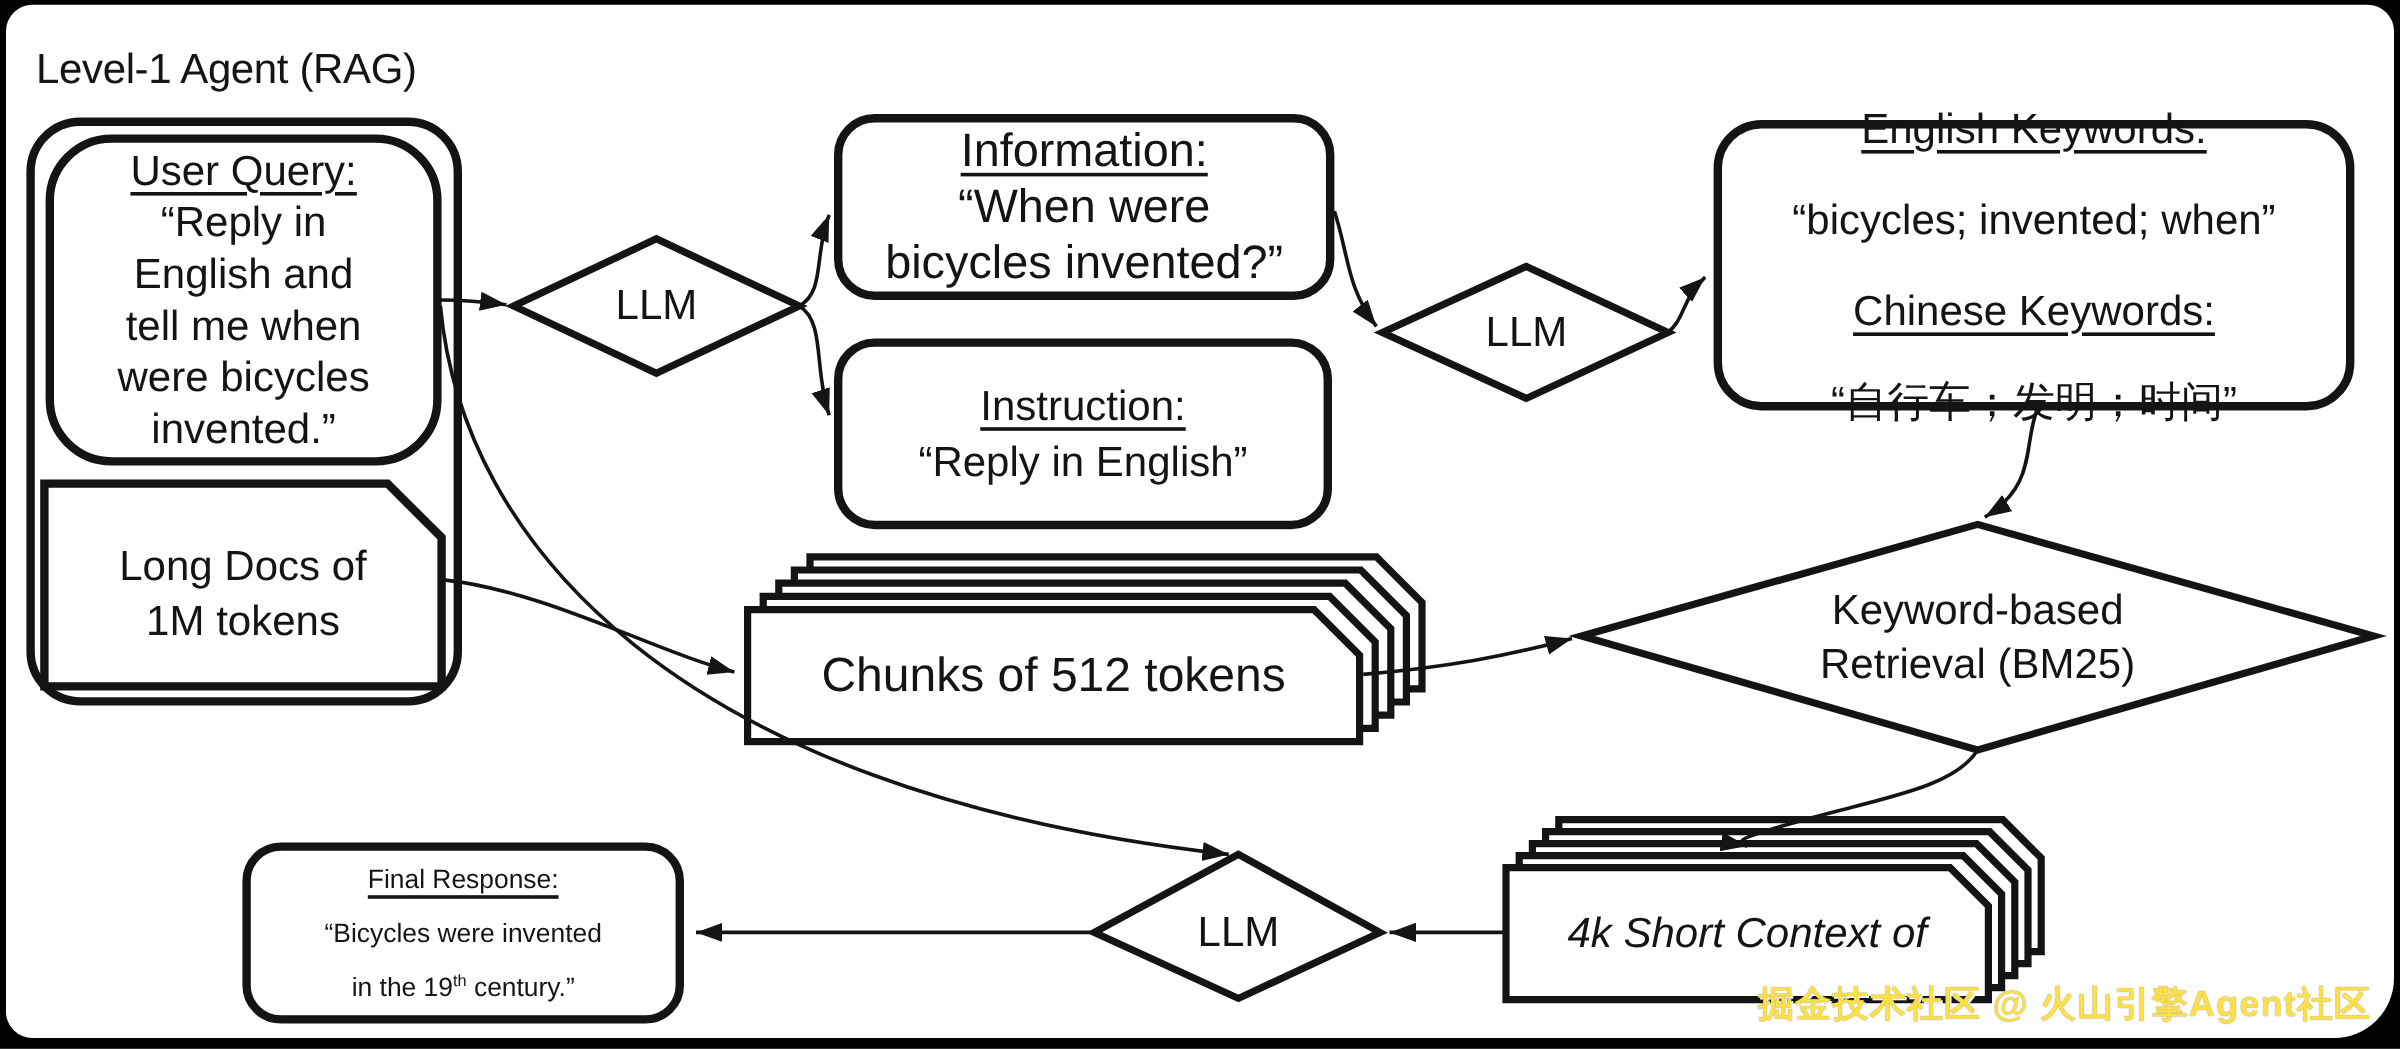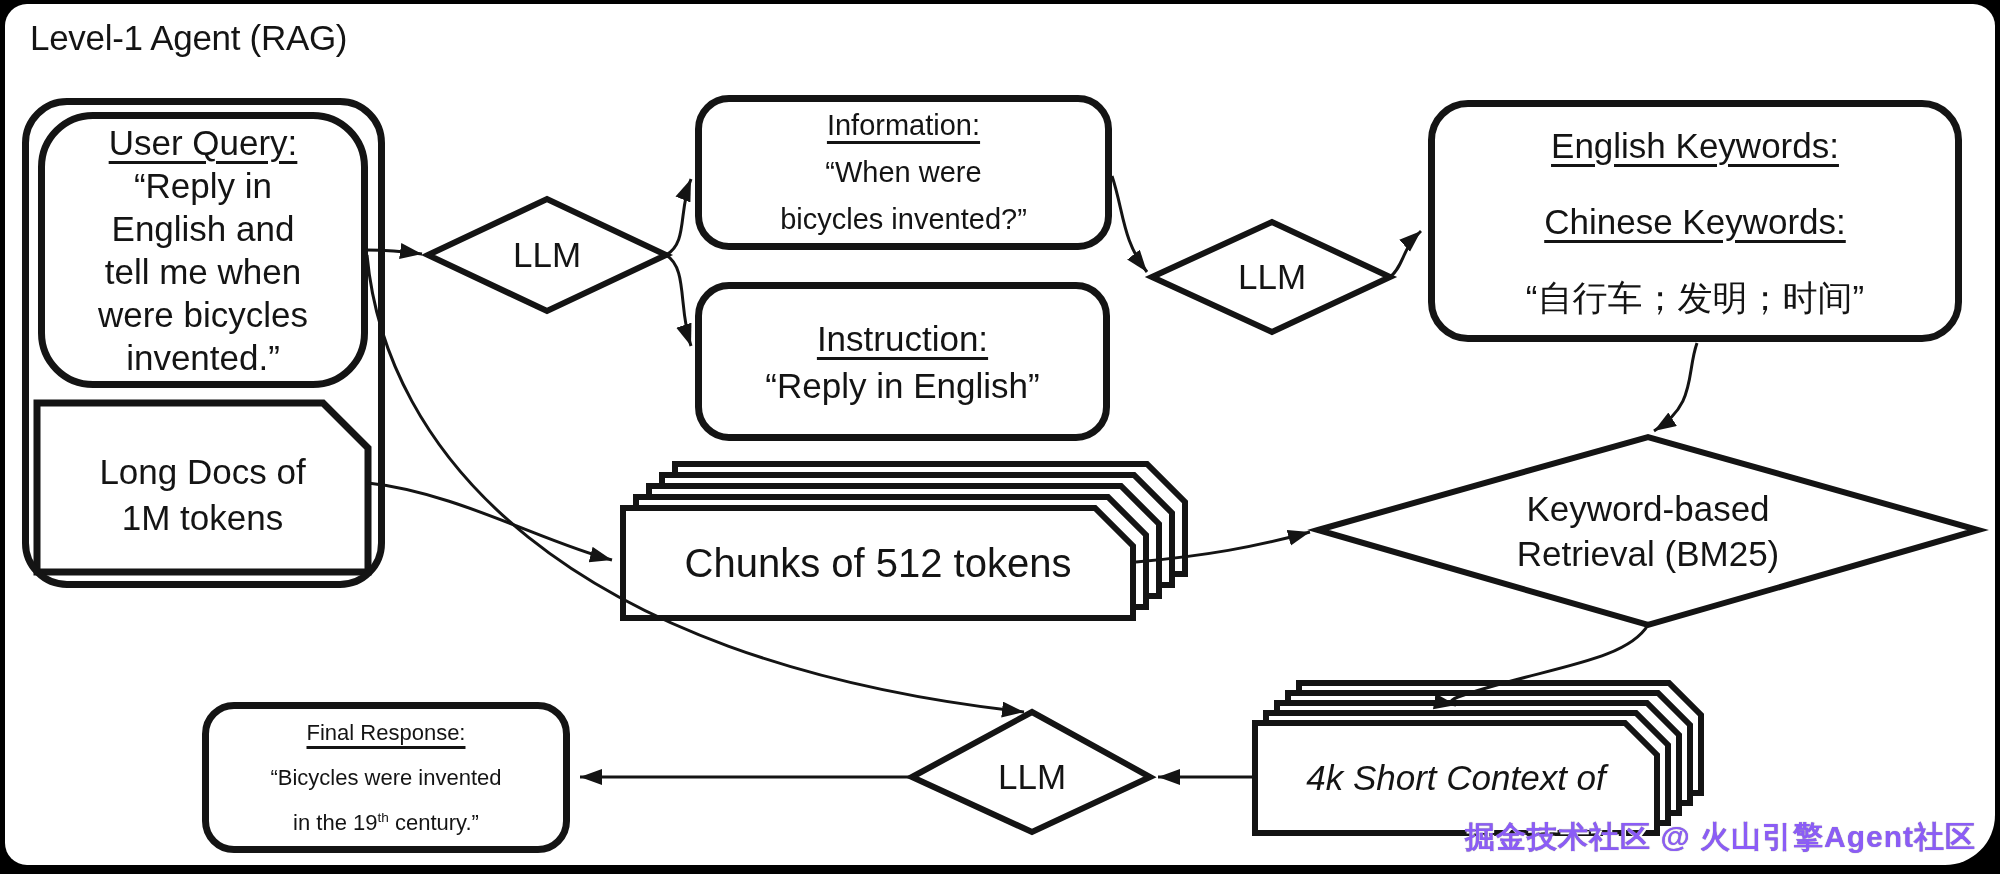--- a/index.html
+++ b/index.html
@@ -15,25 +15,25 @@
   .abs{position:absolute;}
   svg.layer{position:absolute;left:0;top:0;pointer-events:none;}
   .box{
     position:absolute;border:7px solid #141414;border-radius:34px;background:#fff;
     box-sizing:border-box;display:flex;flex-direction:column;align-items:center;justify-content:center;
     text-align:center;
   }
   .u{text-decoration:underline;text-decoration-thickness:3px;text-underline-offset:6px;}
   .ctr{display:flex;align-items:center;justify-content:center;text-align:center;flex-direction:column;}
   .lbl{font-size:35px;}
-  .title{font-size:35px;letter-spacing:-0.3px;}
+  .title{font-size:35px;letter-spacing:-0.3px;margin-top:20px;}
   .sup{font-size:0.62em;vertical-align:super;line-height:0;}
   .nowrap{white-space:nowrap;}
   .watermark{
-    font-size:30px;font-weight:bold;color:#8b5cf6;letter-spacing:1px;
+    font-size:30px;font-weight:bold;color:#fde047;letter-spacing:1px;
     text-shadow:0 0 1px #858585, 1.5px 1.5px 0 #ffffff;
   }
 </style>
 </head>
 <body>
 
 <div class="panel"></div>
 
 <svg class="layer" width="2000" height="874" viewBox="0 0 2000 874">
   <defs>
@@ -96,33 +96,34 @@
 
 <div class="abs ctr" style="left:44px;top:425px;width:317px;height:140px;font-size:35px;line-height:46px;">
   <div>Long Docs of</div>
   <div>1M tokens</div>
 </div>
 
 <div class="abs ctr lbl" style="left:477px;top:233px;width:140px;height:44px;">LLM</div>
 <div class="abs ctr lbl" style="left:1202px;top:255px;width:140px;height:44px;">LLM</div>
 <div class="abs ctr lbl" style="left:962px;top:755px;width:140px;height:44px;">LLM</div>
 
-<div class="box" style="left:695px;top:95px;width:417px;height:155px;font-size:29px;line-height:47px;">
+<div class="box" style="left:695px;top:95px;width:417px;height:155px;font-size:39px;line-height:47px;">
   <div class="u">Information:</div>
   <div class="nowrap">“When were</div>
   <div class="nowrap">bicycles invented?”</div>
 </div>
 
 <div class="box" style="left:695px;top:282px;width:415px;height:159px;font-size:35px;line-height:47px;">
   <div class="u">Instruction:</div>
   <div class="nowrap">“Reply in English”</div>
 </div>
 
 <div class="box" style="left:1428px;top:100px;width:534px;height:242px;border-radius:40px;font-size:35px;line-height:47px;gap:29px;">
   <div class="u nowrap">English Keywords:</div>
+  <div class="nowrap">“bicycles; invented; when”</div>
   <div class="u nowrap">Chinese Keywords:</div>
   <div class="nowrap">“自行车；发明；时间”</div>
 </div>
 
 <div class="abs ctr" style="left:630px;top:512px;width:496px;height:102px;font-size:40px;">
   <div class="nowrap">Chunks of 512 tokens</div>
 </div>
 
 <div class="abs ctr" style="left:1468px;top:485px;width:360px;height:92px;font-size:35px;line-height:45px;">
   <div class="nowrap">Keyword-based</div>

